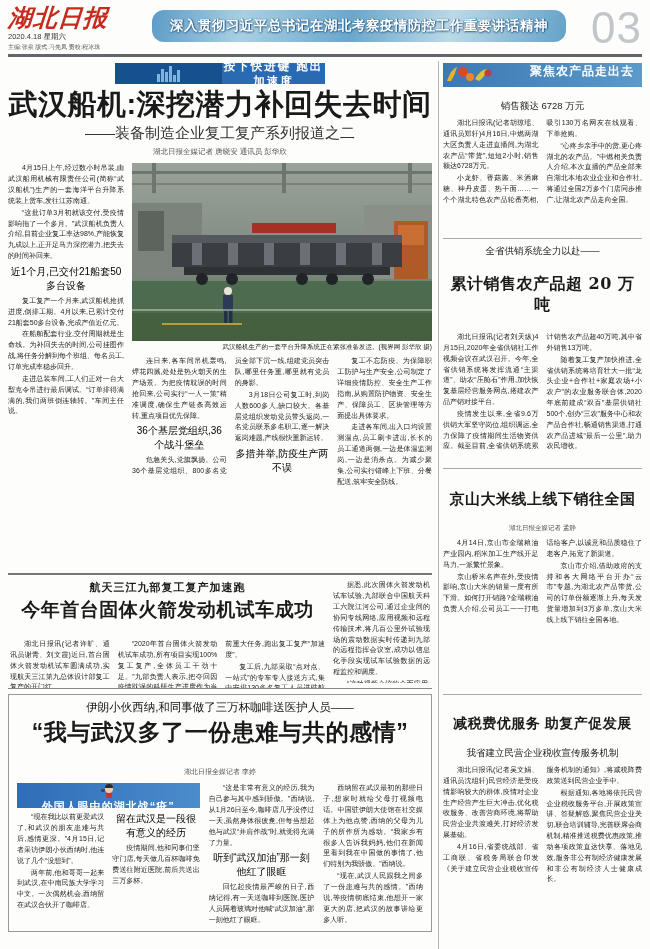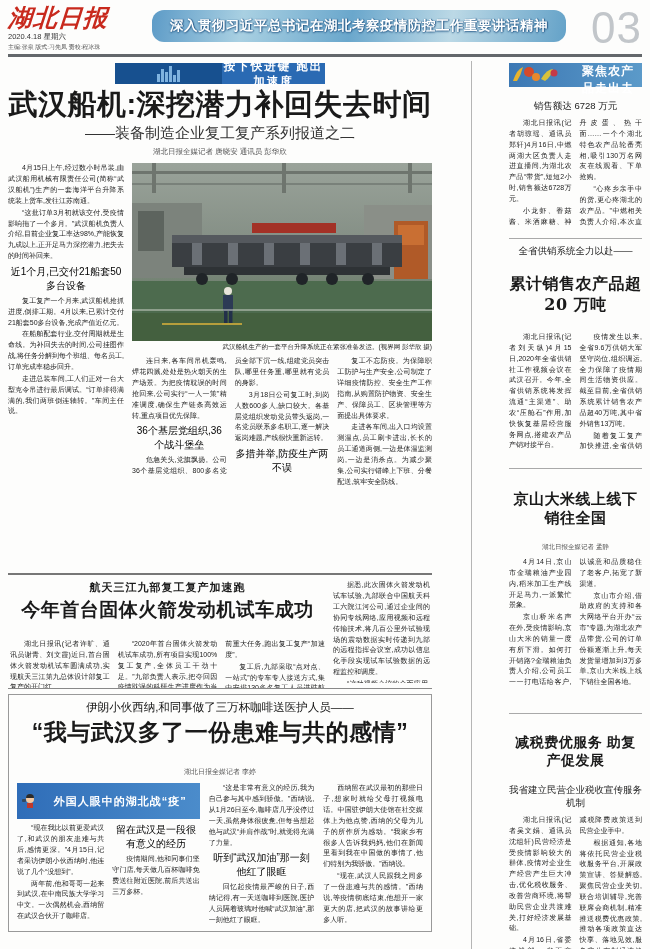--- a/index.html
+++ b/index.html
@@ -14,21 +14,21 @@
   .credits{font-size:6px;color:#555;margin-top:1px;}
   .mast-banner{flex:1;height:32px;margin:4px 10px 0 4px;border-radius:12px;
      background:linear-gradient(100deg,#5d9bc7 0%,#a9d0e2 22%,#6aa7cc 48%,#bcd9e6 72%,#64a2c8 100%);
      display:flex;align-items:center;justify-content:center;}
   .mast-banner span{color:#fff;font-weight:bold;font-size:13.5px;letter-spacing:.5px;
      text-shadow:0 1px 2px #2a5d8a,1px 0 1px #2a5d8a;white-space:nowrap;}
   .pageno{width:66px;flex:none;text-align:right;font-size:44px;line-height:44px;color:#c2c6ca;
      font-weight:200;letter-spacing:1px;}
   .mast-rule{height:3px;background:#63676b;margin-top:2px;}
   
-  .content{display:flex;margin-top:4px;height:888px;gap:33px;}
+  .content{display:flex;margin-top:4px;height:888px;}
   .main-col{width:424px;flex:none;}
   .vdiv{width:1px;background:#b5b5b5;margin:0 4px 0 6px;}
   .rail{flex:1;min-width:0;}
   
   .t{font-size:7px;line-height:1.55;text-align:justify;text-indent:14px;margin:0 0 1px 0;color:#222;}
   .sub{font-weight:normal;text-align:center;font-size:10px;margin:3px 0;text-indent:0;color:#000;}
   
   .kicker-badge{width:210px;height:21px;margin:2px auto 4px auto;background:#2a6ab3;display:flex;align-items:center;}
   .kicker-badge .skyline{width:30px;height:21px;background:#17508f;display:flex;align-items:flex-end;justify-content:center;gap:1px;padding:2px 2px;box-sizing:border-box;}
   .skyline i{display:block;width:3px;background:#7fb3e0;}
@@ -50,21 +50,21 @@
   .rk-headline{font-family:"DejaVu Serif",serif;font-size:19px;font-weight:bold;text-align:center;margin-top:2px;letter-spacing:.5px;}
   .rk-body{columns:3;column-gap:8px;height:64px;overflow:hidden;margin-top:5px;}
   .rk-side{flex:1;margin-left:8px;min-width:0;overflow:hidden;}
   
   .box-iran{border:1px solid #999;margin-top:5px;padding:5px 8px;height:238px;box-sizing:border-box;overflow:hidden;}
   .ir-kicker{font-size:11.5px;text-align:center;color:#111;}
   .ir-headline{font-size:23px;font-weight:900;text-align:center;letter-spacing:.5px;margin-top:2px;}
   .ir-byline{font-size:7px;color:#555;text-align:center;margin-top:3px;}
   .ir-body{display:flex;gap:9px;margin-top:6px;height:172px;overflow:hidden;}
   .ir-left{width:45%;flex:none;}
-  .ir-banner{height:36px;background:linear-gradient(90deg,#2f6db8,#4b8ccb);display:flex;align-items:center;margin-bottom:4px;}
+  .ir-banner{height:25px;background:linear-gradient(90deg,#2f6db8,#4b8ccb);display:flex;align-items:center;margin-bottom:4px;flex-direction:column;}
   .ir-banner .cartoon{width:24px;flex:none;display:flex;justify-content:center;}
   .ir-banner span{flex:1;text-align:center;color:#fff;font-weight:bold;font-size:11px;letter-spacing:1px;}
   .ir-left-text{columns:2;column-gap:8px;height:144px;overflow:hidden;}
   .ir-mid{width:26%;flex:none;overflow:hidden;}
   .ir-right{flex:1;min-width:0;overflow:hidden;}
   
   .rail-sec{padding:2px 0 4px 0;}
   .hdiv{height:1px;background:#a9a9a9;margin:4px 0;}
   .s1-banner{height:24px;background:linear-gradient(90deg,#3c78b4,#5b9ac9);display:flex;align-items:flex-start;margin-bottom:5px;}
   .s1-banner .crops{width:54px;flex:none;}

